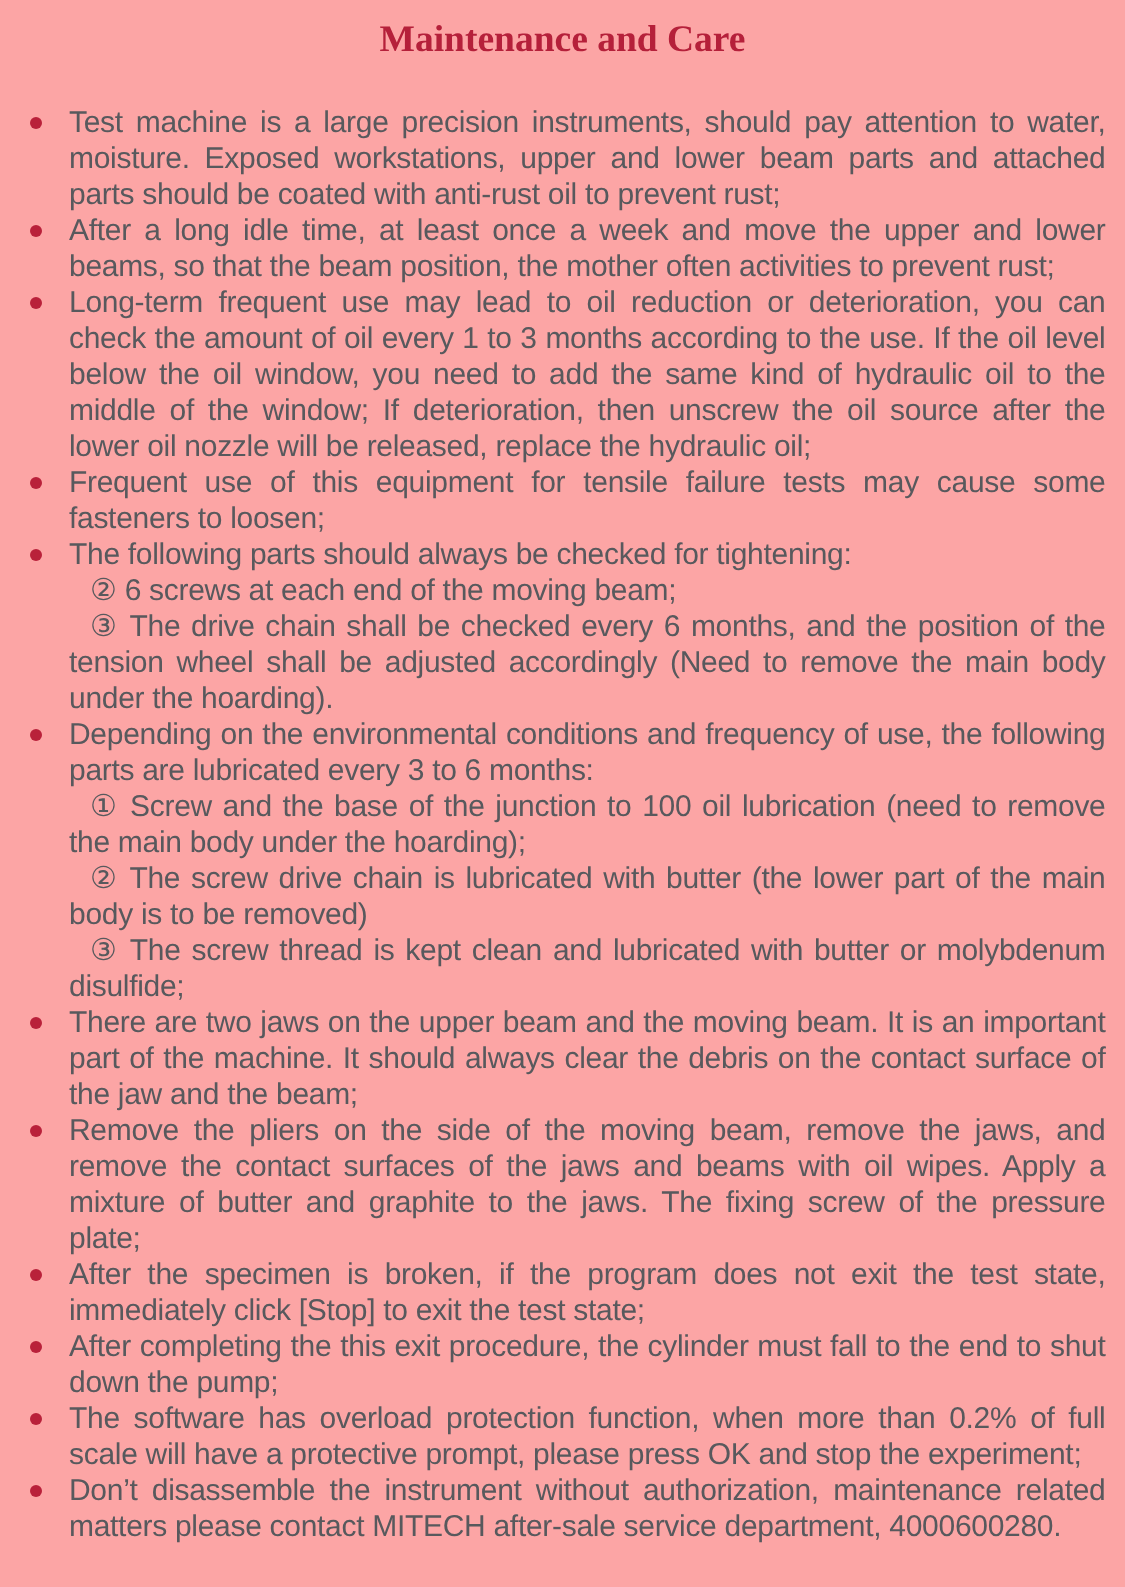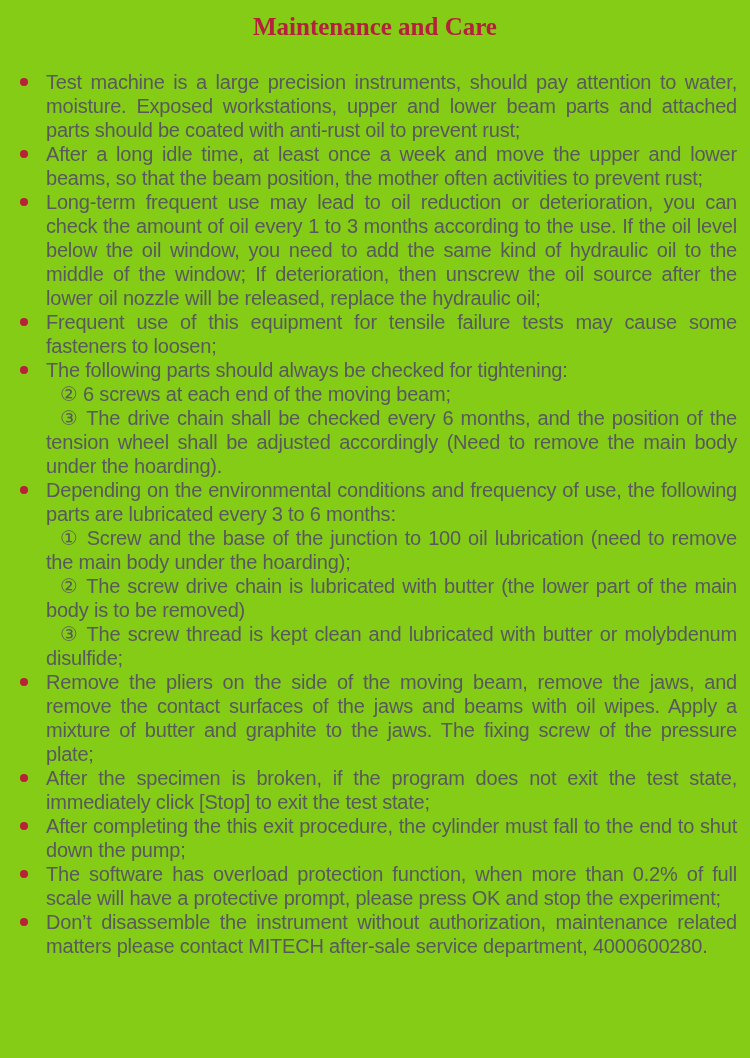--- a/index.html
+++ b/index.html
@@ -9,21 +9,21 @@
   }
   body {
     width: 750px;
     height: 1058px;
     overflow: hidden;
     font-family: "Liberation Sans", "DejaVu Sans", sans-serif;
   }
   .doc-page {
     width: 750px;
     height: 1058px;
-    background: #84cc16;
+    background: #fca5a5;
     box-sizing: border-box;
   }
   .doc-title {
     margin: 0;
     padding-top: 13px;
     text-align: center;
     font-family: "Liberation Serif", "DejaVu Serif", serif;
     font-weight: bold;
     font-size: 25px;
     line-height: 28px;
@@ -90,20 +90,24 @@
       </li>
       <li class="bullet-item">
     <span class="bullet-dot"></span>
     <div class="item-text">Depending on the environmental conditions and frequency of use, the following parts are lubricated every 3 to 6 months:</div>
   <div class="sub">① Screw and the base of the junction to 100 oil lubrication (need to remove the main body under the hoarding);</div>
         <div class="sub">② The screw drive chain is lubricated with butter (the lower part of the main body is to be removed)</div>
         <div class="sub">③ The screw thread is kept clean and lubricated with butter or molybdenum disulfide;</div>
       </li>
       <li class="bullet-item">
     <span class="bullet-dot"></span>
+    <div class="item-text">There are two jaws on the upper beam and the moving beam. It is an important part of the machine. It should always clear the debris on the contact surface of the jaw and the beam;</div>
+  </li>
+      <li class="bullet-item">
+    <span class="bullet-dot"></span>
     <div class="item-text">Remove the pliers on the side of the moving beam, remove the jaws, and remove the contact surfaces of the jaws and beams with oil wipes. Apply a mixture of butter and graphite to the jaws. The fixing screw of the pressure plate;</div>
   </li>
       <li class="bullet-item">
     <span class="bullet-dot"></span>
     <div class="item-text">After the specimen is broken, if the program does not exit the test state, immediately click [Stop] to exit the test state;</div>
   </li>
       <li class="bullet-item">
     <span class="bullet-dot"></span>
     <div class="item-text">After completing the this exit procedure, the cylinder must fall to the end to shut down the pump;</div>
   </li>

